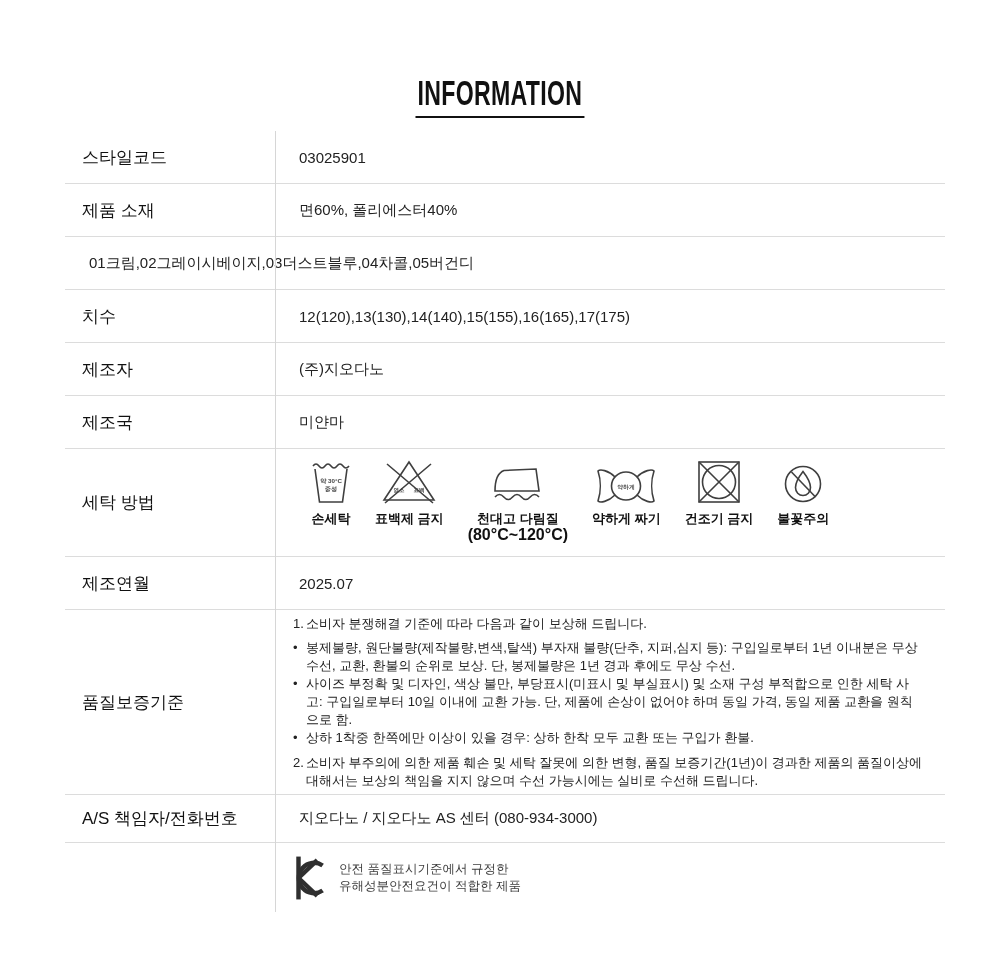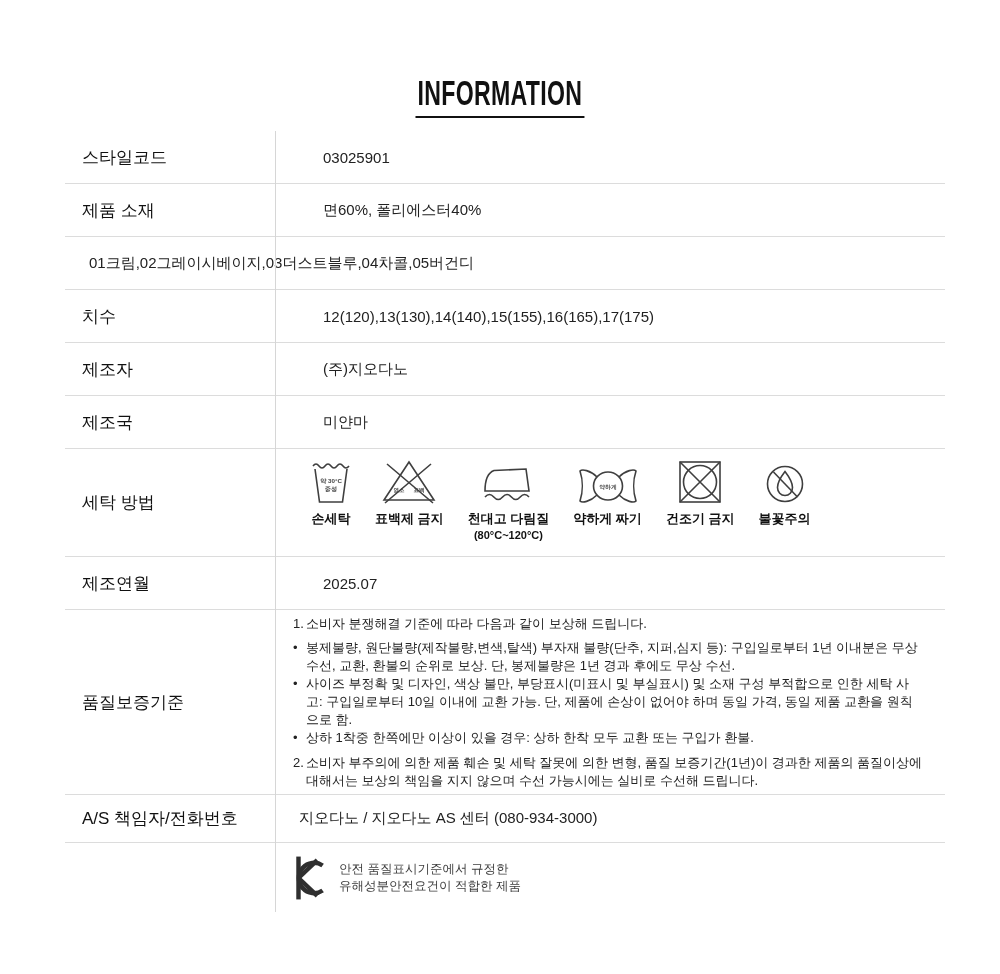--- a/index.html
+++ b/index.html
@@ -33,21 +33,21 @@
     position:absolute;
     left:210px;top:0;bottom:0;
     width:1px;
     background:#d6d6d6;
   }
   .row{
     display:flex;
     border-bottom:1px solid #dcdcdc;
     box-sizing:border-box;
   }
-  .row.h53{height:53px;gap:24px;}
+  .row.h53{height:53px;}
   .row.care{height:108px;}
   .row.warranty{height:185px;}
   .row.as{height:48px;}
   .row.kc{height:69px;border-bottom:none;}
   .cell-label{
     width:210px;
     flex:0 0 210px;
     display:flex;
     align-items:center;
     padding-left:17px;
@@ -69,21 +69,21 @@
   .care-strip{display:flex;align-items:flex-start;padding-top:8px;margin-left:12px;}
   .care-item{
     display:flex;flex-direction:column;align-items:center;
     margin-right:24px;
   }
   .icon-box{height:48px;display:flex;align-items:flex-end;justify-content:center;}
   .care-label{
     font-size:13px;font-weight:700;color:#111;
     margin-top:6px;text-align:center;line-height:16px;white-space:nowrap;
   }
-  .care-sublabel{font-size:11px;font-weight:700;color:#111;line-height:16px;white-space:nowrap;}
+  .care-sublabel{font-size:16px;font-weight:700;color:#111;line-height:16px;white-space:nowrap;}
   .care-svg{stroke:#3f3f3f;fill:none;stroke-width:1.6;}
   .care-svg text{stroke:none;fill:#3f3f3f;font-weight:700;}
   
   .cell-warranty{
     flex:1;
     display:flex;flex-direction:column;justify-content:center;
     padding:10px 20px 10px 18px;
     box-sizing:border-box;
     font-size:13px;line-height:18px;color:#222;
   }

